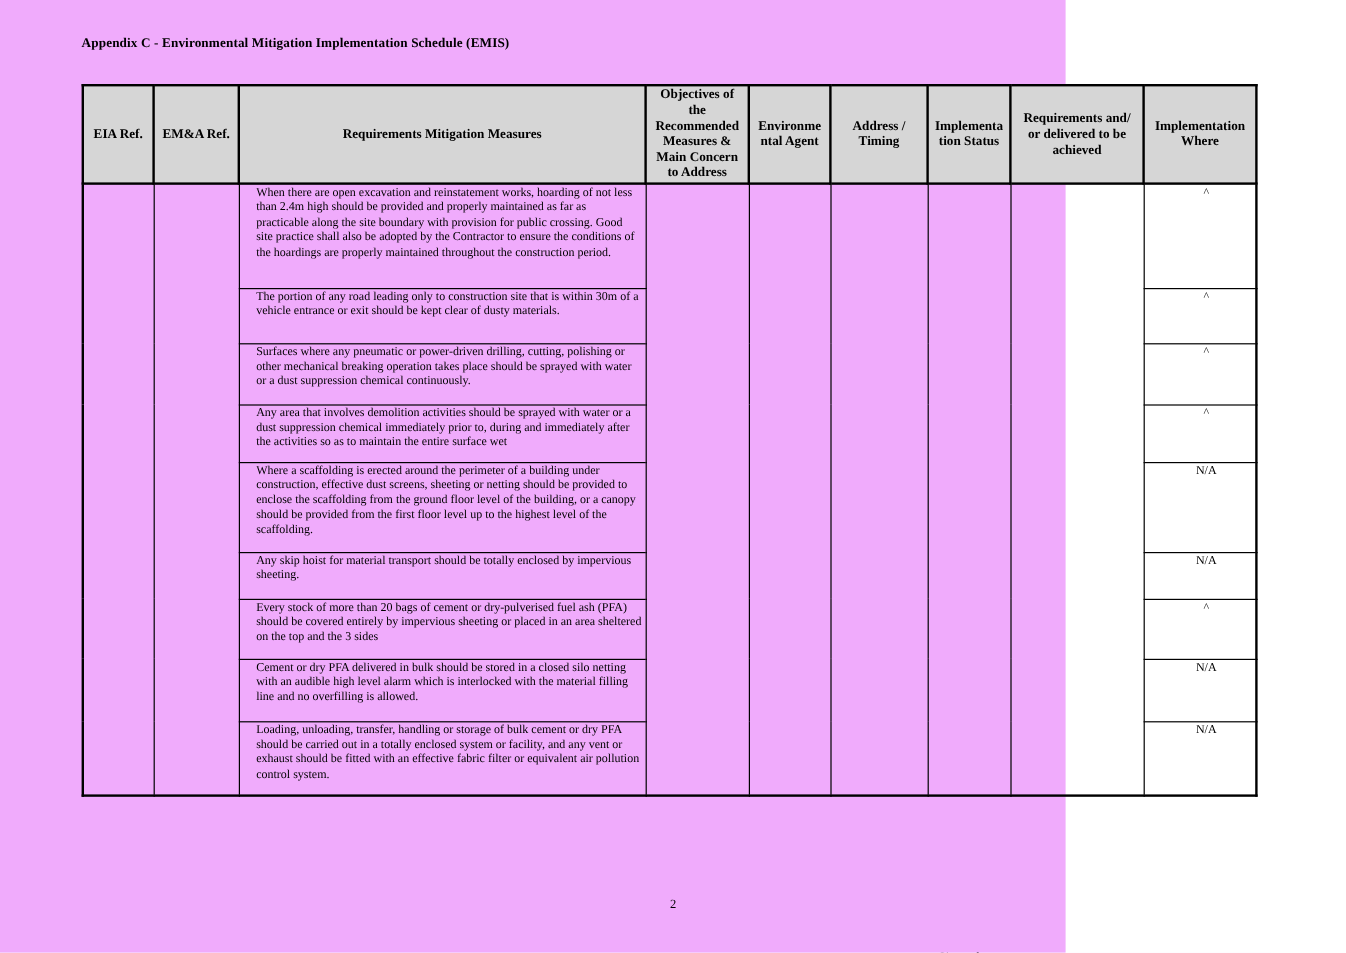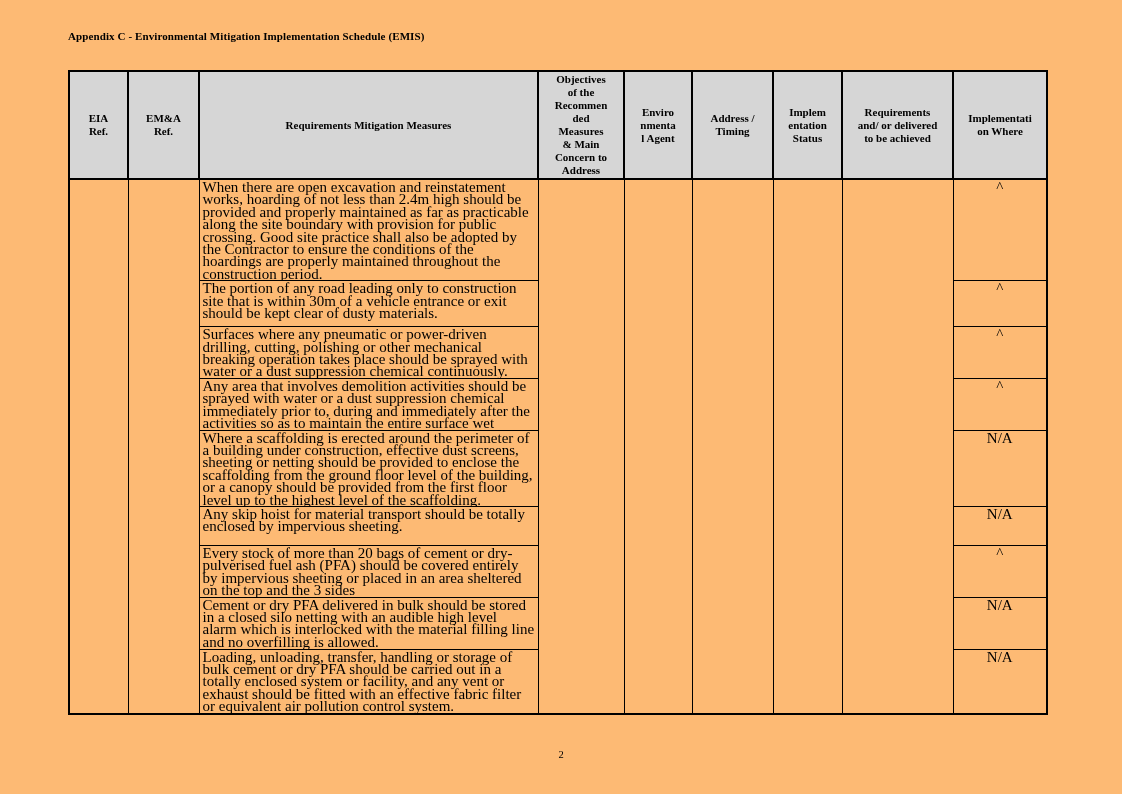--- a/index.html
+++ b/index.html
@@ -7,23 +7,23 @@
     padding: 0;
     width: 1122px;
     height: 794px;
     background: #ffffff;
     font-family: "Liberation Serif", serif;
     color: #000000;
     overflow: hidden;
   }
   .page {
     position: relative;
-    width: 1122px;
+    width: 888px;
     height: 794px;
-    background: #fdba74;
+    background: #f0abfc;
   }
   .doc-title {
     position: absolute;
     left: 68px;
     top: 30px;
     font-size: 11px;
     font-weight: 600;
     letter-spacing: 0.1px;
     white-space: nowrap;
   }
@@ -37,30 +37,30 @@
     border: 2.5px solid #000;
   }
   table.emis th {
     border: 2px solid #000;
     background: #d6d6d6;
     font-size: 11px;
     font-weight: bold;
     line-height: 13px;
     text-align: center;
     vertical-align: middle;
-    padding: 1px 14px;
+    padding: 1px 4px;
     overflow-wrap: break-word;
     word-break: break-word;
   }
   table.emis td {
     border: 1.5px solid #000;
     vertical-align: top;
-    font-size: 15px;
+    font-size: 10px;
     line-height: 12.4px;
-    padding: 1px 3px 0 3px;
+    padding: 1px 3px 0 14px;
     overflow: hidden;
   }
   table.emis td.measure { text-align: left; }
   table.emis td.status  { text-align: center; }
   tr.hrow  { height: 66px; }
   tr.h0 { height: 87px; }
   tr.h1 { height: 46px; }
   tr.h2 { height: 51px; }
   tr.h3 { height: 48px; }
   tr.h4 { height: 75px; }

